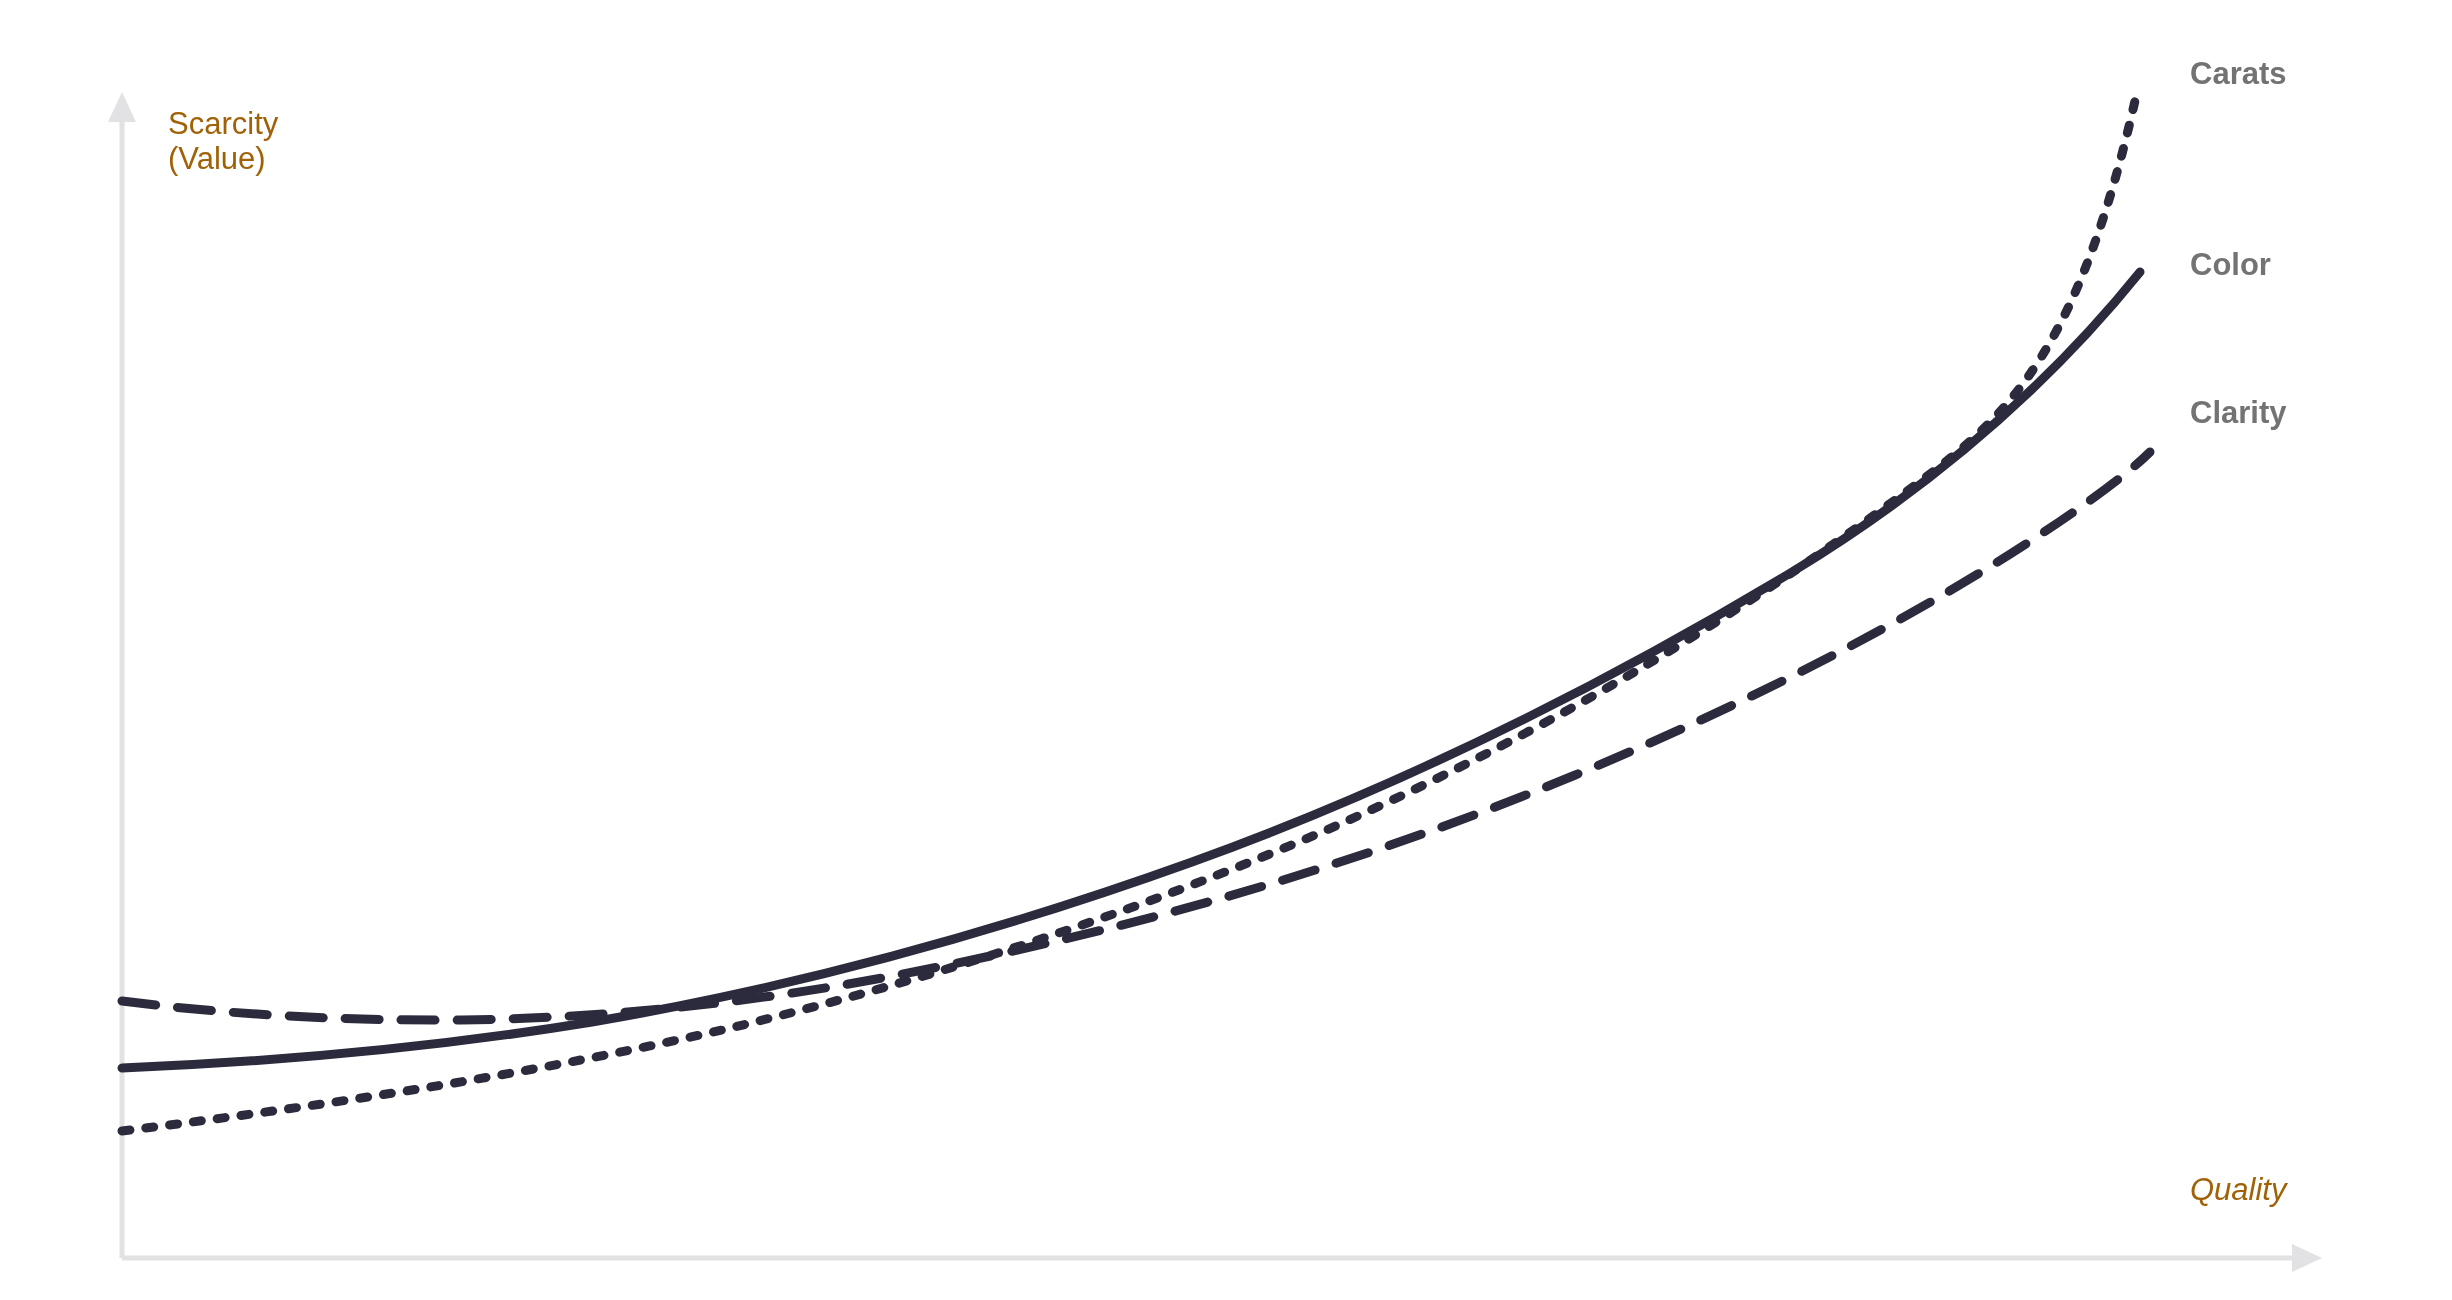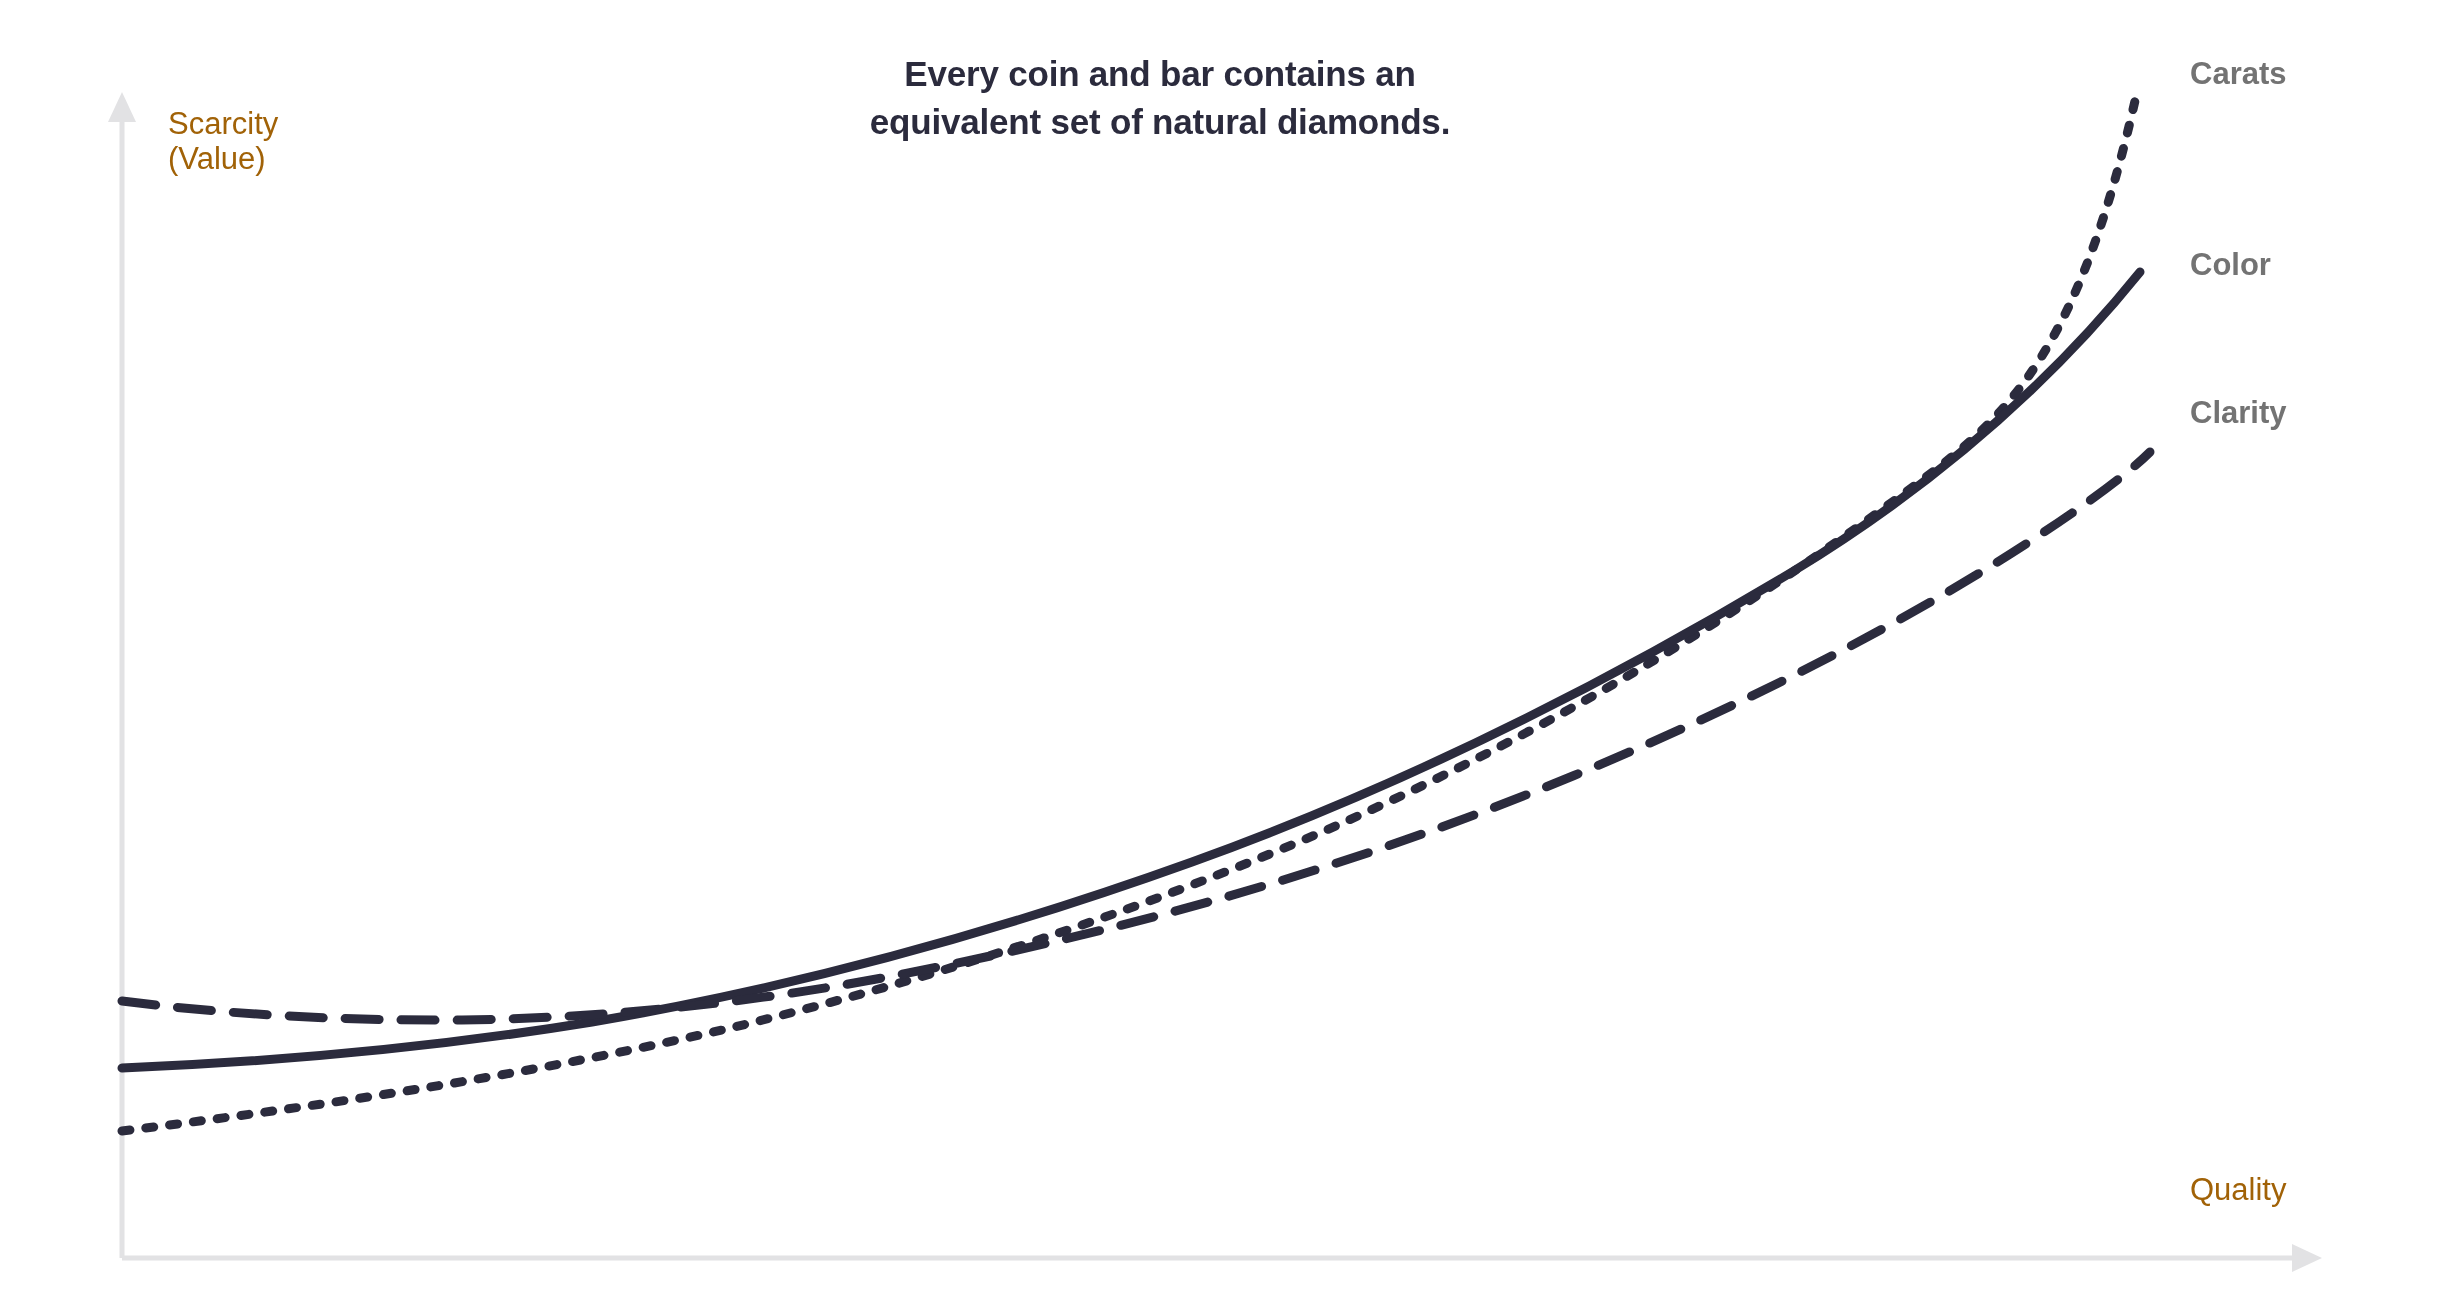--- a/index.html
+++ b/index.html
@@ -46,20 +46,21 @@
     line-height: 1.13;
     white-space: pre-line;
   }
   #y-axis-title {
     left: 168px;
     top: 106px;
   }
   #x-axis-title {
     left: 2190px;
     top: 1172px;
+    font-style: italic;
   }
   .series-label {
     position: absolute;
     color: #737373;
     font-size: 31px;
     font-weight: 700;
     line-height: 1;
     white-space: nowrap;
   }
   #series-label-0 { left: 2190px; top: 58px; }
@@ -99,24 +100,20 @@
 
       <path stroke-dasharray="34 22" d="M 122 1001
                C 222 1014, 340 1021, 462 1020
                C 602 1018, 742 1004, 882 978
                C 1082 940, 1282 888, 1482 812
                C 1682 736, 1882 638, 2032 540
                C 2090 502, 2130 472, 2150 452"></path>
     </g>
   </svg>
 
-  <div class="chart-title">
-    <div>Every coin and bar contains an</div>
-    <div>equivalent set of natural diamonds.</div>
-  </div>
 
   <div class="axis-title" id="y-axis-title">Scarcity
 (Value)</div>
   <div class="axis-title" id="x-axis-title">Quality</div>
 
   <div class="series-label" id="series-label-0">Carats</div>
   <div class="series-label" id="series-label-1">Color</div>
   <div class="series-label" id="series-label-2">Clarity</div>
 
 </div>

